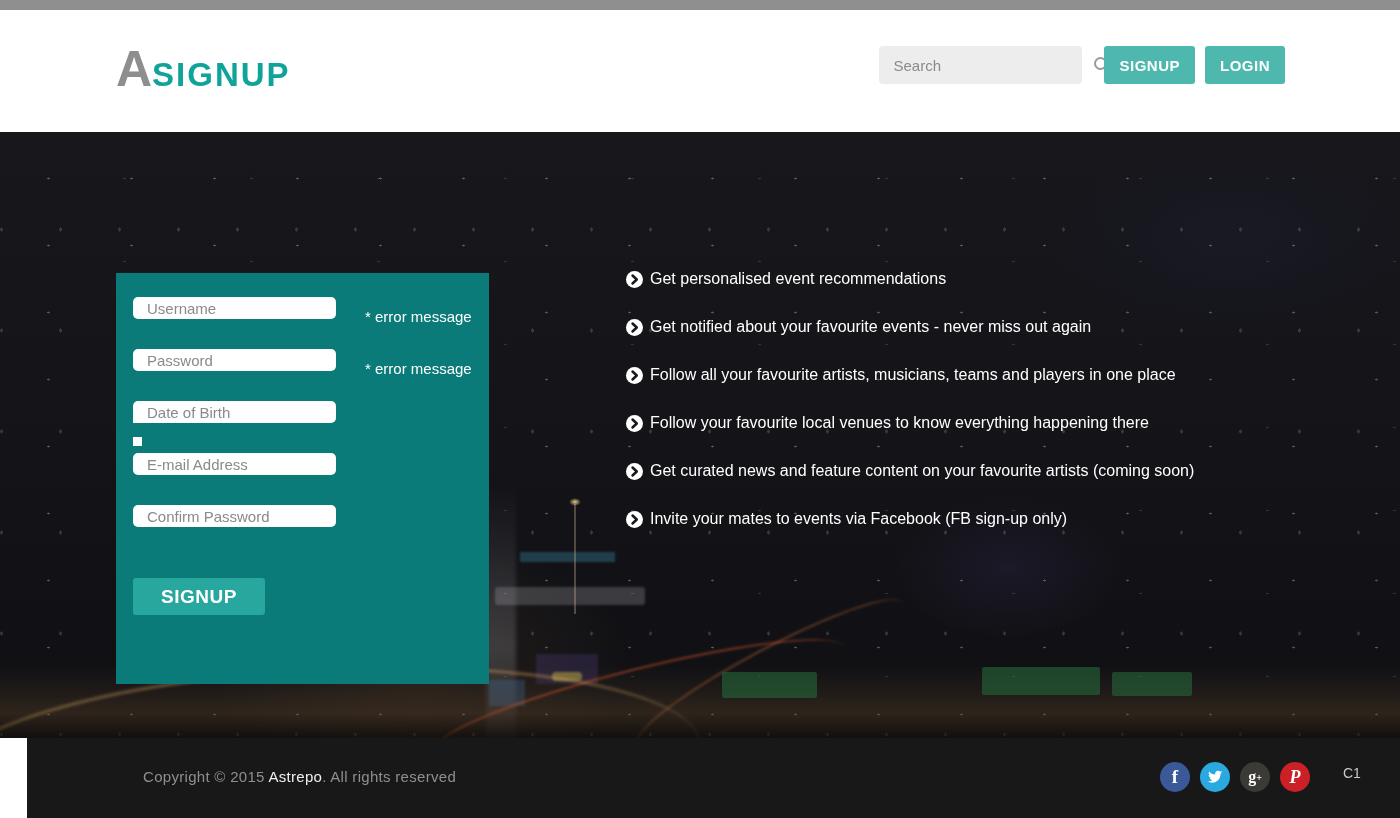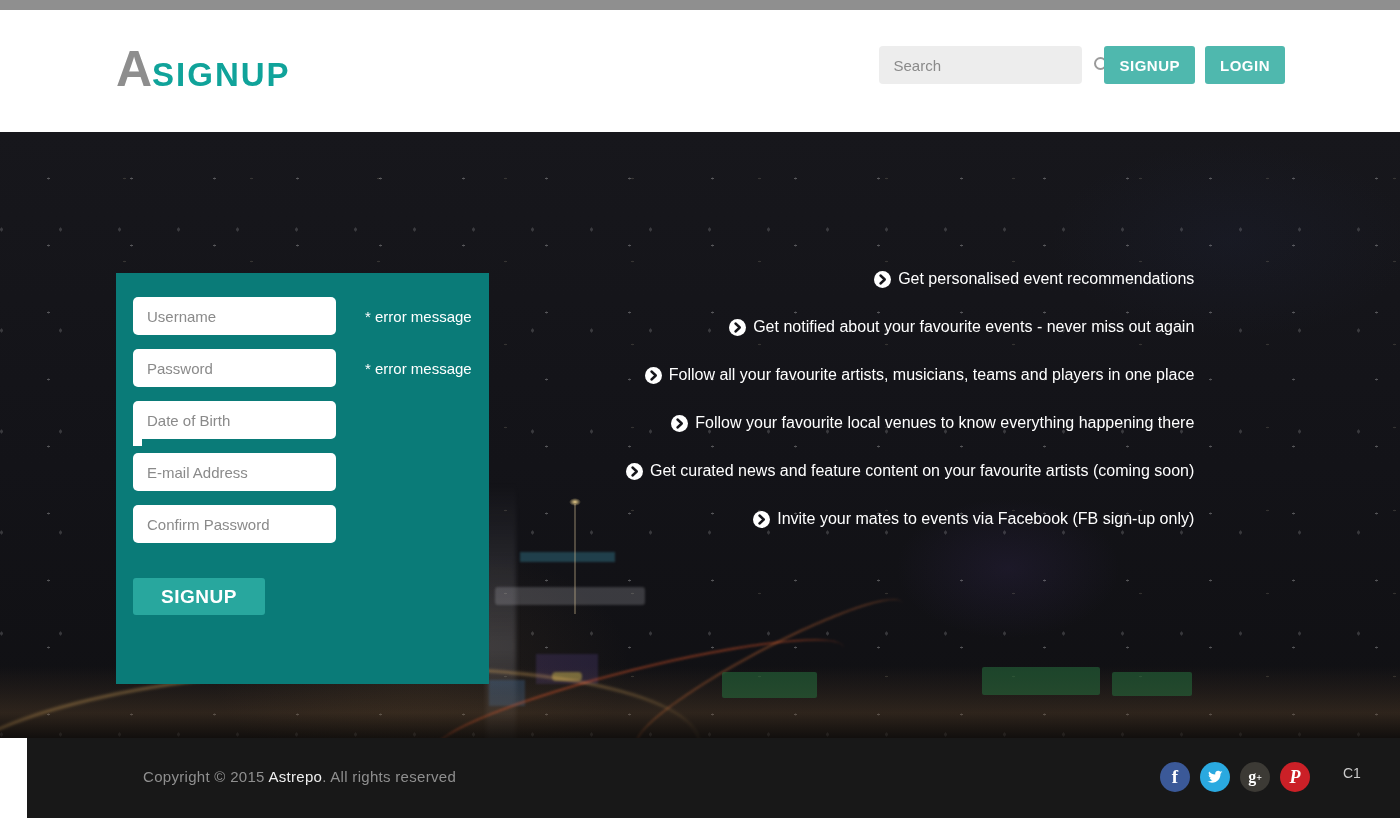--- a/index.html
+++ b/index.html
@@ -79,35 +79,35 @@
     background:radial-gradient(rgba(255,225,150,.9), transparent 70%); border-radius:50%; }
 
   .hero-title { position:absolute; left:116px; top:188px; color:#ffffff;
     font-size:40px; font-weight:bold; letter-spacing:1px; }
 
   
   .form-panel { position:absolute; left:116px; top:141px; width:373px; height:411px;
     background:var(--panel); padding:24px 0 0 17px; }
   .field-row { display:flex; align-items:center; height:38px; margin-bottom:14px; }
   .field-wrap { position:relative; width:203px; height:38px; }
-  .field-wrap input { width:203px; height:38px; border:none; border-radius:5px;
+  .field-wrap input { width:203px; height:22px; border:none; border-radius:5px;
     background:#ffffff; padding:0 14px; font-size:15px; color:#be185d;
     font-family:inherit; outline:none; }
   .field-wrap input::placeholder { color:#8a8a8a; }
   .field-wrap.dob input { border-bottom-left-radius:0; }
   .dob-notch { position:absolute; left:0; bottom:-7px; width:9px; height:9px;
     background:#ffffff; }
   .err { color:#ffffff; font-size:15px; margin-left:29px; white-space:nowrap; }
   .form-submit { margin-top:21px; width:132px; height:37px; border:none; border-radius:3px;
     background:var(--button); color:#ffffff; font-size:19px; font-weight:bold;
     letter-spacing:0.5px; cursor:pointer; font-family:inherit; }
 
   
   .benefits { position:absolute; left:626px; top:133px; }
-  .benefit { display:flex; align-items:center; height:28px; margin-bottom:20px;justify-content:flex-end; }
+  .benefit { display:flex; align-items:center; height:28px; margin-bottom:20px; }
   .benefit .chev { width:17px; height:17px; flex:0 0 auto; margin-right:7px; }
   .benefit .txt { color:#ffffff; font-size:16px; }
 
   
   .footer { height:80px; background:#181818; position:relative;margin-left:27px; }
   .copyright { position:absolute; left:116px; top:30px; font-size:15px; color:#8f8f8f;
     letter-spacing:0.3px; }
   .copyright .brand { color:#efefef; }
   .social { position:absolute; left:1133px; top:24px; display:flex; }
   .soc { width:30px; height:30px; border-radius:50%; margin-right:10px; cursor:pointer;

